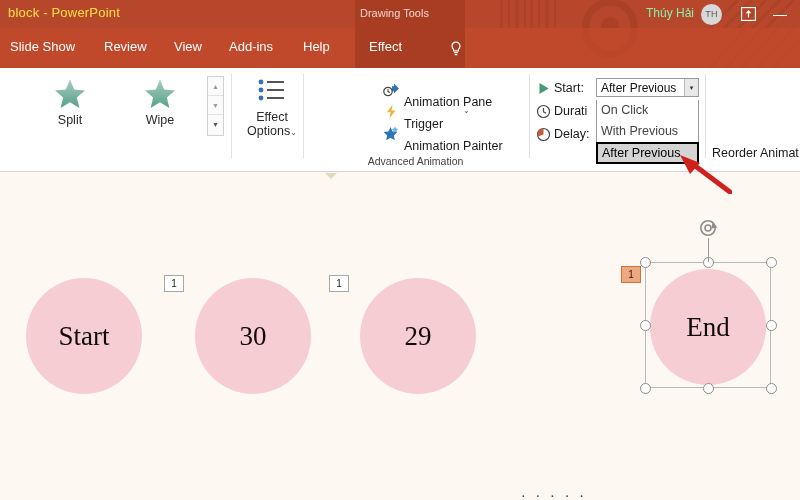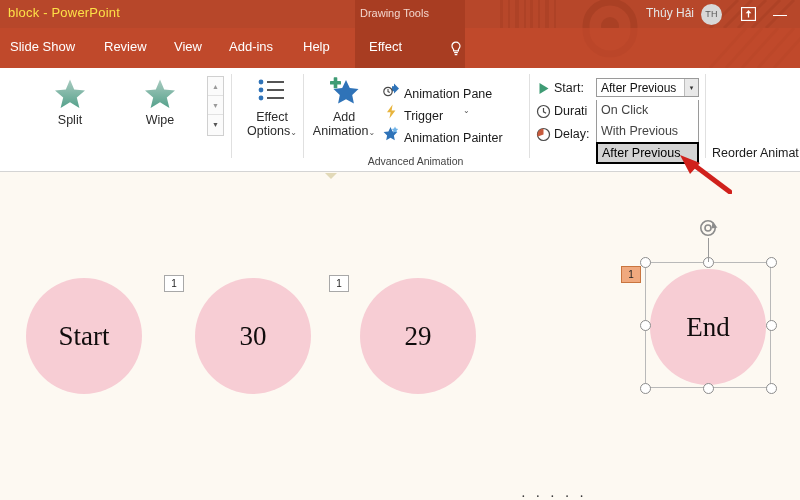--- a/index.html
+++ b/index.html
@@ -28,21 +28,21 @@
   .ctx-tab-title {
     position: absolute; left: 355px; top: 0; width: 110px; height: 28px;
     background: #a83d22;
   }
   .ctx-tab-title span {
     position: absolute; left: 5px; top: 7px;
     color: #f3d6cd; font-size: 11px; white-space: nowrap;
   }
   .user-name {
     position: absolute; right: 106px; top: 6px;
-    color: #e5e5e5; font-size: 12px; white-space: nowrap;
+    color: #86efac; font-size: 12px; white-space: nowrap;
   }
   .avatar {
     position: absolute; right: 78px; top: 4px;
     width: 21px; height: 21px; border-radius: 50%;
     background: #d8d8d8; color: #5a5a5a;
     font-size: 9px; line-height: 21px; text-align: center;
     letter-spacing: .3px;
   }
   .share-icon {
     position: absolute; right: 44px; top: 7px;
@@ -119,21 +119,21 @@
   .chev { font-size: 8px; color: #555; }
 
   
   .smallbtn {
     position: absolute; height: 21px;
     font-size: 12.5px; color: #1a1a1a; white-space: nowrap;
   }
   .smallbtn .si {
     position: absolute; left: 0; top: 2px; width: 17px; height: 17px;
   }
-  .smallbtn .sl { position: absolute; left: 21px; top: 8px; }
+  .smallbtn .sl { position: absolute; left: 21px; top: 16px; }
 
   .dlg-launcher {
     position: absolute; left: 285px; top: 157px; width: 11px; height: 11px;
   }
 
   
   .tim-row { position: absolute; height: 21px; font-size: 12.5px; color: #1a1a1a; }
   .tim-ico { position: absolute; left: 0; top: 3px; width: 15px; height: 15px; }
   .tim-lbl { position: absolute; left: 18px; top: 3px; white-space: nowrap; }
   .tim-box {
@@ -338,31 +338,20 @@
       <span>Effect</span><br>
       <span>Options</span><span class="chev">⌄</span>
     </div>
     <svg class="dlg-launcher" viewBox="0 0 11 11">
       <path d="M0.5 0.5h8v8" fill="none" stroke="#666" stroke-width="1"></path>
       <path d="M8 8.5 L2.5 8.5 L8 3 Z" fill="#666"></path>
     </svg>
 
     <div class="ribbon-sep" style="left:303px"></div>
 
-    <div class="bigbtn" style="left:305px">
-      <svg class="ico" width="34" height="30" viewBox="0 0 34 30">
-        <path d="M19 4 L22.8 12 L31.5 13 L25.2 19 L26.9 27.5 L19 23.2 L11.1 27.5 L12.8 19 L6.5 13 L15.2 12 Z" fill="#2f73b8"></path>
-        <g fill="#3e9b74">
-            <rect x="3" y="5" width="11" height="3.6" rx="0.6"></rect>
-            <rect x="6.7" y="1.3" width="3.6" height="11" rx="0.6"></rect>
-          </g>
-      </svg>
-      <span>Add</span><br>
-      <span>Animation</span><span class="chev">⌄</span>
-    </div>
 
     <div class="smallbtn" style="left:383px; top:11px">
       <svg class="si" viewBox="0 0 17 17">
         <path d="M11 2.5 L16 7.5 L11 12.5 Z" fill="#2f73b8"></path>
         <rect x="9" y="5.2" width="2.4" height="5" fill="#2f73b8"></rect>
         <circle cx="5" cy="10.5" r="4.2" fill="none" stroke="#4a4a4a" stroke-width="1.2"></circle>
         <path d="M5 8v2.6l1.8 1" stroke="#4a4a4a" stroke-width="1.1" fill="none"></path>
       </svg>
       <span class="sl">Animation Pane</span>
     </div>

